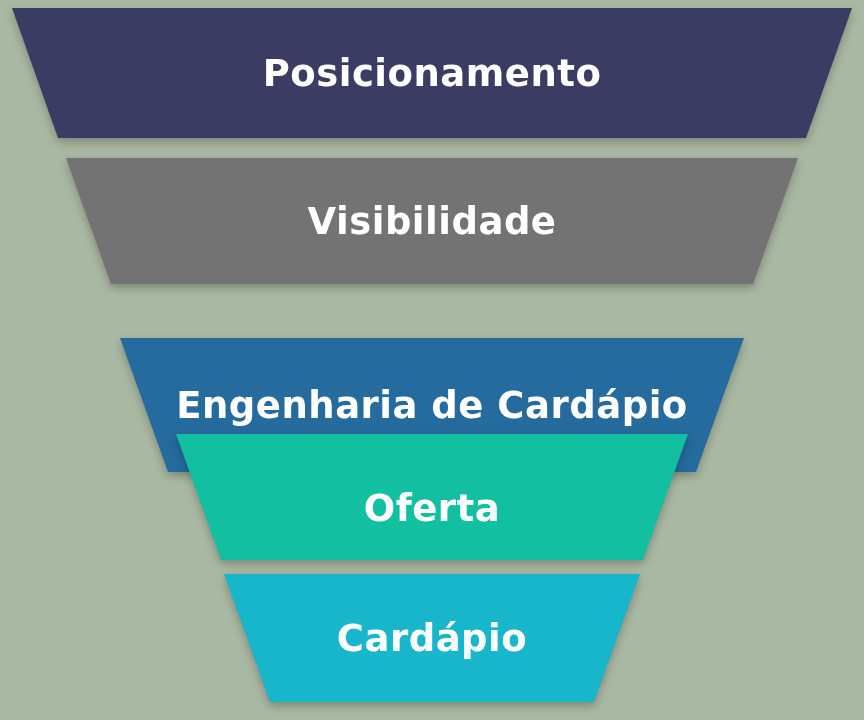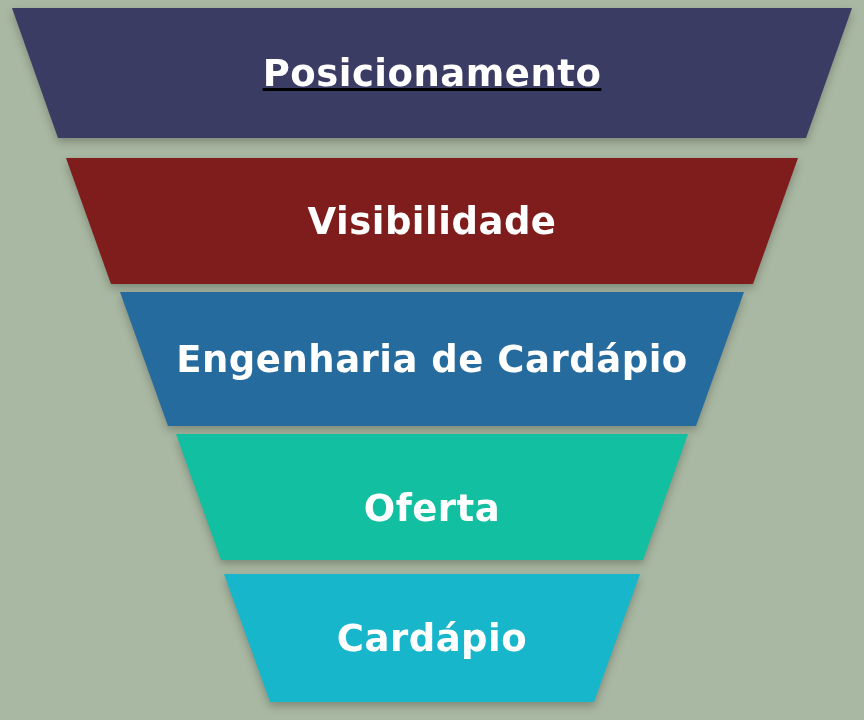--- a/index.html
+++ b/index.html
@@ -39,41 +39,41 @@
     text-align: center;
   }
   
   #seg-0 { top: 8px;   height: 130px; }
   #seg-0 .segment { clip-path: polygon(12px 0px, 852px 0px, 806px 130px, 58px 130px); }
 
   #seg-1 { top: 158px; height: 126px; }
   #seg-1 .segment { clip-path: polygon(66px 0px, 798px 0px, 753px 126px, 111px 126px); }
 
   #seg-2 { top: 292px; height: 134px; }
-  #seg-2 .segment { clip-path: polygon(120px 0px, 744px 0px, 696px 134px, 168px 134px); }
+  #seg-2 .segment { clip-path: polygon(120px 0px, 744px 0px, 696px 134px, 168px 134px); margin-top: 46px; }
 
   #seg-3 { top: 434px; height: 148px; }
   #seg-3 .segment { clip-path: polygon(176px 0px, 688px 0px, 643px 126px, 221px 126px); }
 
   #seg-4 { top: 574px; height: 128px; }
   #seg-4 .segment { clip-path: polygon(224px 0px, 640px 0px, 594px 128px, 270px 128px); }
 </style>
 </head>
 <body style="background: rgb(169, 184, 162);">
 
 <div class="funnel">
 
   <div class="segment-wrap" id="seg-0">
-    <div class="segment" style="background: rgb(58, 60, 99); text-decoration: underline;">
+    <div class="segment" style="background: rgb(58, 60, 99);">
       <span class="segment-label">Posicionamento</span>
     </div>
   </div>
 
   <div class="segment-wrap" id="seg-1">
-    <div class="segment" style="background: #7f1d1d;">
+    <div class="segment" style="background: #737373;">
       <span class="segment-label">Visibilidade</span>
     </div>
   </div>
 
   <div class="segment-wrap" id="seg-2">
     <div class="segment" style="background: rgb(38, 107, 158);">
       <span class="segment-label">Engenharia de Cardápio</span>
     </div>
   </div>
 

